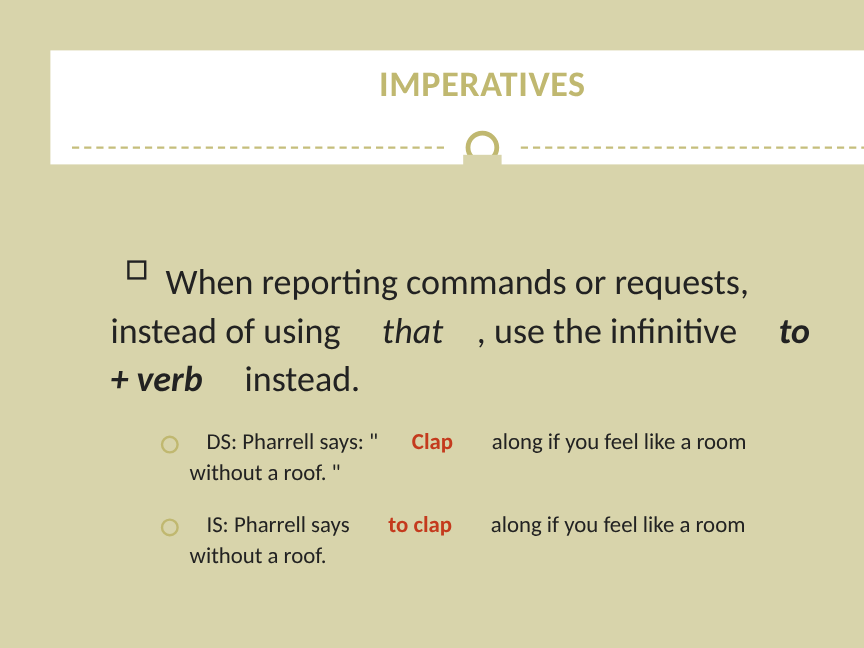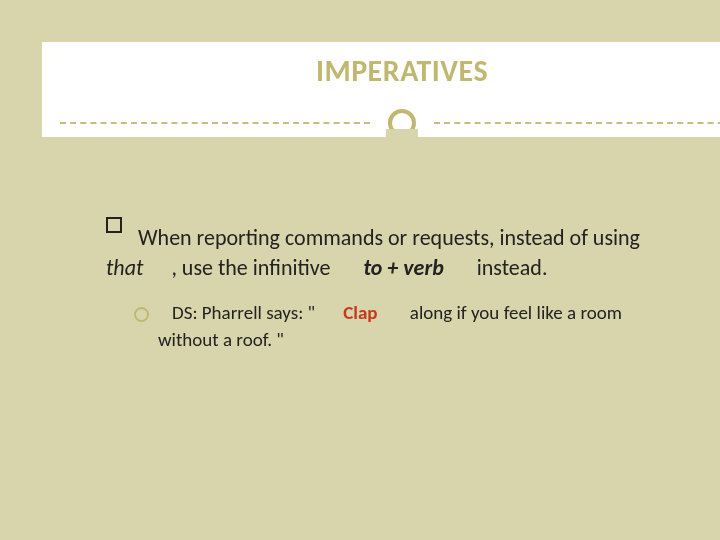--- a/index.html
+++ b/index.html
@@ -55,21 +55,21 @@
     left: -6px; right: -6px; bottom: -6px;
     height: 50%;
     background: #d8d4ab;
     z-index: -1;
   }
   .content {
     padding: 38px 36px 0 36px;
     color: #222;
   }
   .lead {
-    font-size: 22px;
+    font-size: 30px;
     line-height: 1.35;
     margin-bottom: 18px;
   }
   .lead .square {
     display: inline-block;
     width: 16px;
     height: 16px;
     border: 2px solid #222;
     vertical-align: -2px;
     margin-right: 2px;
@@ -113,14 +113,17 @@
 </div>
 
 <div class="content">
   <p class="lead">
     <span class="square"></span><span>When reporting commands or requests, instead of using </span><span class="italic">that</span><span>, use the infinitive </span><span class="bolditalic">to + verb</span><span> instead.</span>
   </p>
   <ul class="bullets">
     <li>
       <span>DS: Pharrell says: "</span><span class="red">Clap</span><span> along if you feel like a room without a roof. "</span>
     </li>
+    <li>
+      <span>IS: Pharrell says </span><span class="redbold">to clap</span><span> along if you feel like a room without a roof.</span>
+    </li>
   </ul>
 </div>
 
 </body></html>

